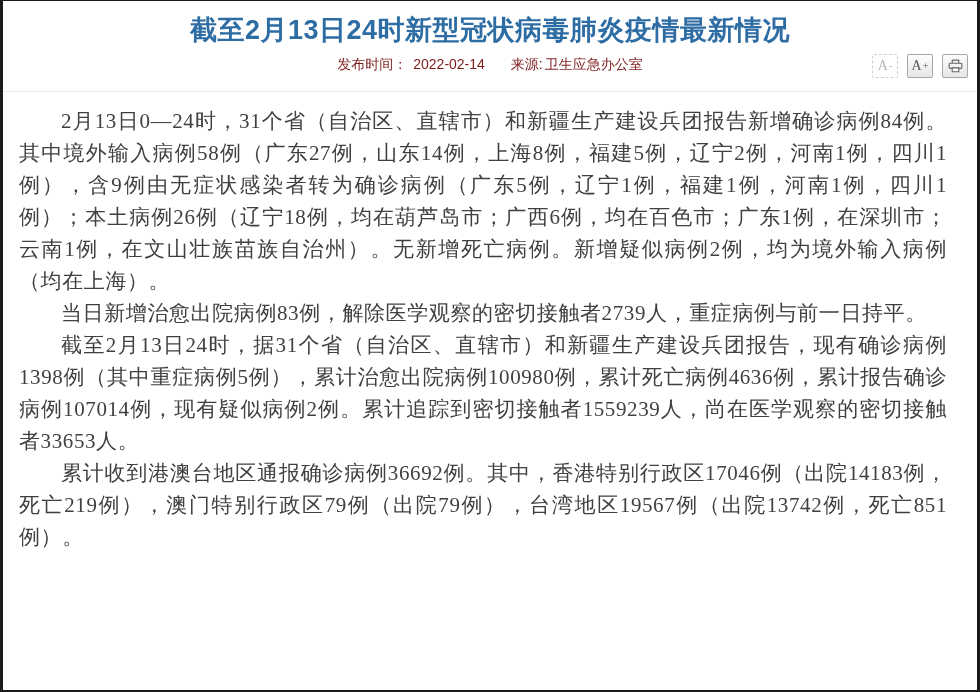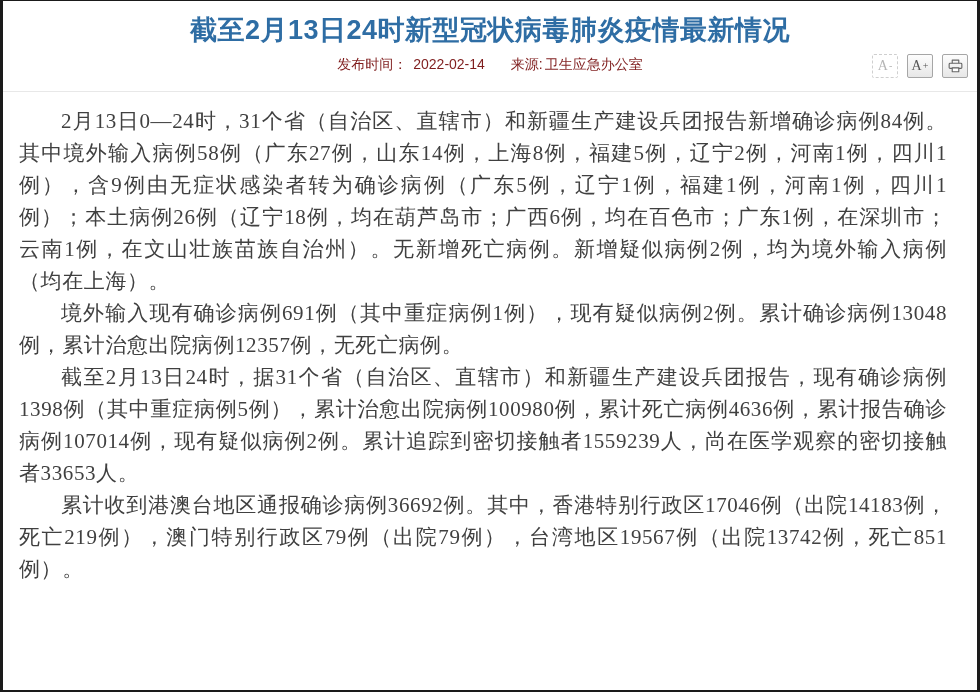--- a/index.html
+++ b/index.html
@@ -116,18 +116,18 @@
             <rect x="1.2" y="4.5" width="13.6" height="5.5" rx="1"></rect>
             <path d="M4.5 9.5 H11.5 V13.6 H4.5 Z" fill="#ffffff"></path>
           </svg>
         </span>
       </button>
     </div>
   </div>
 
   <div class="article-body">
     <p>2月13日0—24时，31个省（自治区、直辖市）和新疆生产建设兵团报告新增确诊病例84例。其中境外输入病例58例（广东27例，山东14例，上海8例，福建5例，辽宁2例，河南1例，四川1例），含9例由无症状感染者转为确诊病例（广东5例，辽宁1例，福建1例，河南1例，四川1例）；本土病例26例（辽宁18例，均在葫芦岛市；广西6例，均在百色市；广东1例，在深圳市；云南1例，在文山壮族苗族自治州）。无新增死亡病例。新增疑似病例2例，均为境外输入病例（均在上海）。</p>
-    <p>境外输入现有确诊病例691例（其中重症病例1例），现有疑似病例2例。累计确诊病例13048例，累计治愈出院病例12357例，无死亡病例。</p>
+    <p>当日新增治愈出院病例83例，解除医学观察的密切接触者2739人，重症病例与前一日持平。</p>
     <p>截至2月13日24时，据31个省（自治区、直辖市）和新疆生产建设兵团报告，现有确诊病例1398例（其中重症病例5例），累计治愈出院病例100980例，累计死亡病例4636例，累计报告确诊病例107014例，现有疑似病例2例。累计追踪到密切接触者1559239人，尚在医学观察的密切接触者33653人。</p>
     <p>累计收到港澳台地区通报确诊病例36692例。其中，香港特别行政区17046例（出院14183例，死亡219例），澳门特别行政区79例（出院79例），台湾地区19567例（出院13742例，死亡851例）。</p>
   </div>
 
 </div>
 
 </body></html>

